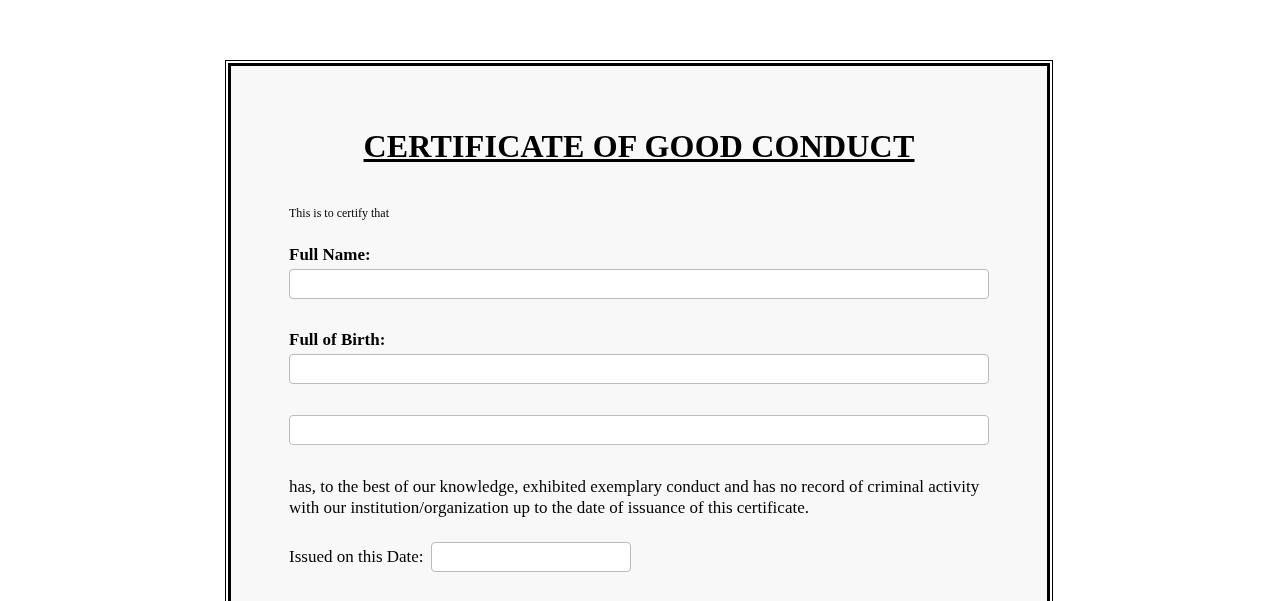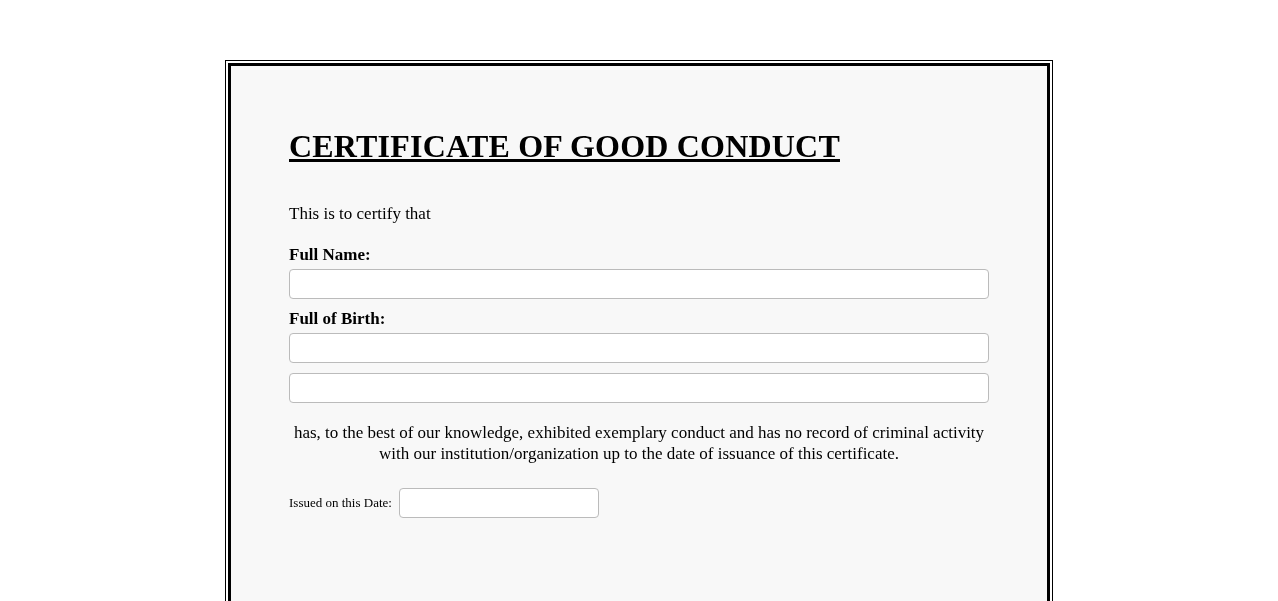--- a/index.html
+++ b/index.html
@@ -34,33 +34,33 @@
     background: #f8f8f8;
     padding-top: 20px;
   }
   .content {
     width: 700px;
     margin: 0 auto;
   }
   h1.cert-title {
     font-size: 32px;
     font-weight: bold;
-    text-align: left;
+    text-align: center;
     text-decoration: underline;
     margin: 42px 0 38px 0;
     line-height: 1.15;
     letter-spacing: 0.2px;
   }
   p.intro {
-    font-size: 17px;
+    font-size: 12px;
     line-height: 21px;
     margin: 0 0 21px 0;
   }
   .field-group {
-    margin-bottom: 10px;
+    margin-bottom: 31px;
   }
   .field-label {
     display: block;
     font-size: 17px;
     font-weight: bold;
     line-height: 20px;
     margin-bottom: 4px;
   }
   .text-input {
     box-sizing: border-box;
@@ -74,28 +74,27 @@
     outline: none;
   }
   .text-input.full {
     width: 700px;
     display: block;
   }
   p.statement {
     font-size: 17px;
     line-height: 21px;
     margin: 19px 0 24px 0;
-    text-align: center;
   }
   .issued-row {
     display: flex;
     align-items: center;
   }
   .issued-label {
-    font-size: 13px;
+    font-size: 17px;
     line-height: 21px;
   }
   .text-input.date {
     width: 200px;
     margin-left: 7px;
   }
 </style>
 </head>
 <body>
 

